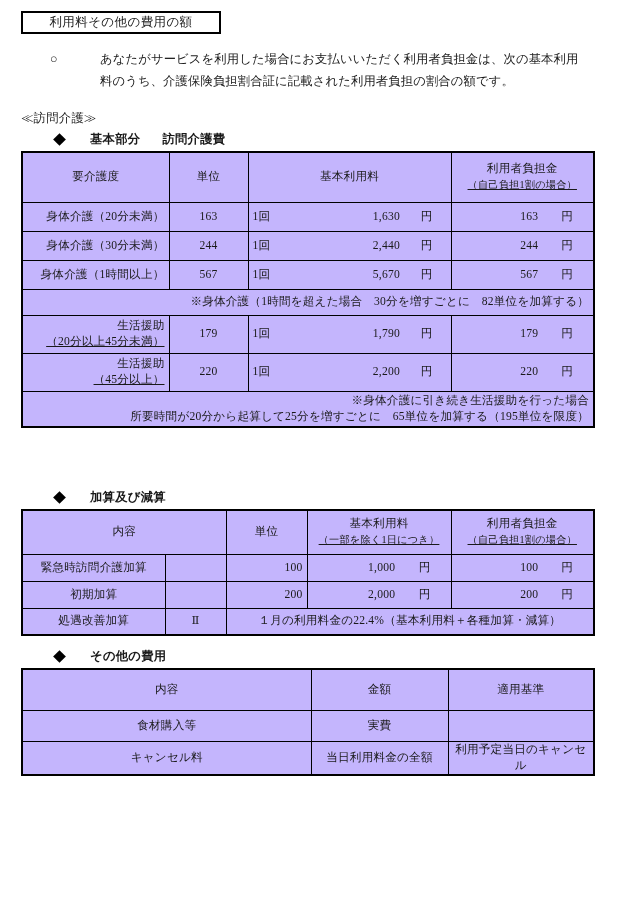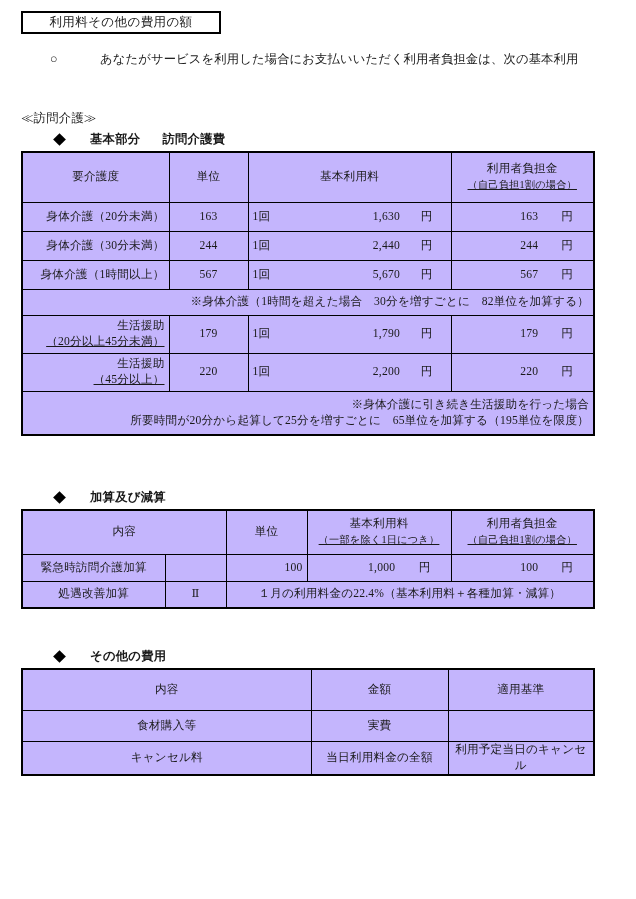--- a/index.html
+++ b/index.html
@@ -131,21 +131,21 @@
   .l   { text-align: right; }
   .r   { text-align: right; }
   .hdr-2line { line-height: 17px; }
   .small { font-size: 10.2px; }
 
   
   #table-basic { left: 21px; top: 151px; width: 572px; }
   #table-basic td { height: 29px; }
   #table-basic td.hdr { height: 50px; }
   #table-basic td.note { height: 26px; }
-  #table-basic td.note2 { height: 44px; border-radius: 19px; }
+  #table-basic td.note2 { height: 36px; border-radius: 19px; }
   #table-basic td.tall { height: 38px; }
 
   .fee-cell {
     display: flex;
     align-items: center;
     width: 100%;
   }
   .fee-count { width: 26%; text-align: left; }
   .fee-amt   { width: 50%; text-align: right; }
   .fee-yen   { width: 24%; text-align: right; padding-right: 14px; box-sizing: border-box;}
@@ -182,20 +182,21 @@
 
   <div class="title-box">
     <span class="title-text">利用料その他の費用の額</span>
   </div>
 
   <div class="intro">
     <div class="intro-row">
       <span class="intro-bullet">○</span>
       <div class="intro-body">
         <p>あなたがサービスを利用した場合にお支払いいただく利用者負担金は、次の基本利用</p>
+        <p>料のうち、介護保険負担割合証に記載された利用者負担の割合の額です。</p>
       </div>
     </div>
   </div>
 
   <div class="service-label">≪訪問介護≫</div>
 
   <div class="dia-head" id="head-basic">
     <span class="dia-mark"></span>
     <span>基本部分</span>
     <span class="dia-sub">訪問介護費</span>
@@ -377,20 +378,37 @@
           </span>
         </td>
         <td>
           <span class="bur-cell">
             <span class="bur-amt">100</span>
             <span class="bur-yen">円</span>
           </span>
         </td>
       </tr>
 
+      <tr>
+        <td class="c">初期加算</td>
+        <td class="c"></td>
+        <td class="r">200</td>
+        <td>
+          <span class="bur-cell">
+            <span class="bur-amt">2,000</span>
+            <span class="bur-yen">円</span>
+          </span>
+        </td>
+        <td>
+          <span class="bur-cell">
+            <span class="bur-amt">200</span>
+            <span class="bur-yen">円</span>
+          </span>
+        </td>
+      </tr>
 
       <tr>
         <td class="c">処遇改善加算</td>
         <td class="c">Ⅱ</td>
         <td class="c" colspan="3">１月の利用料金の22.4%（基本利用料＋各種加算・減算）</td>
       </tr>
     </tbody>
   </table>
 
   <div class="dia-head" id="head-other">

